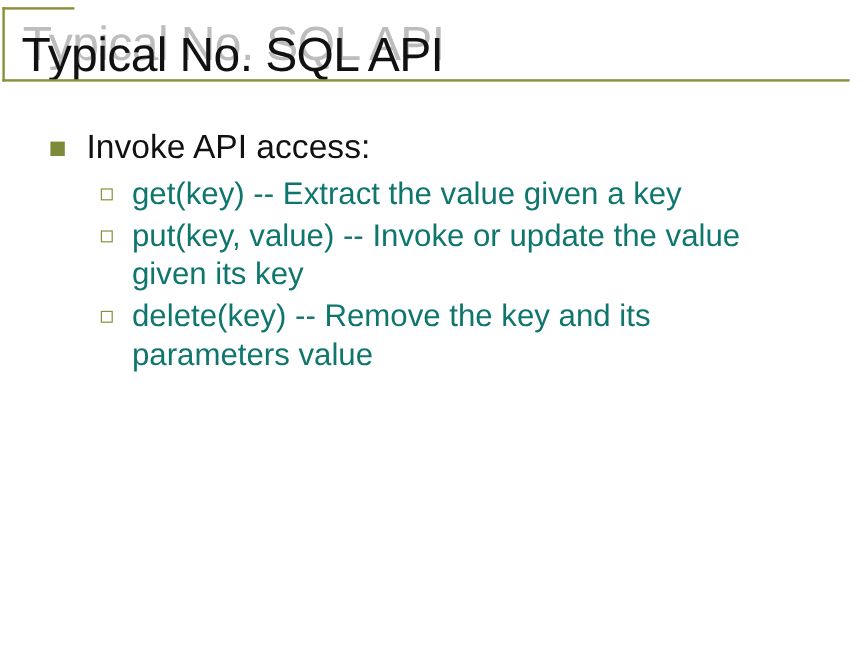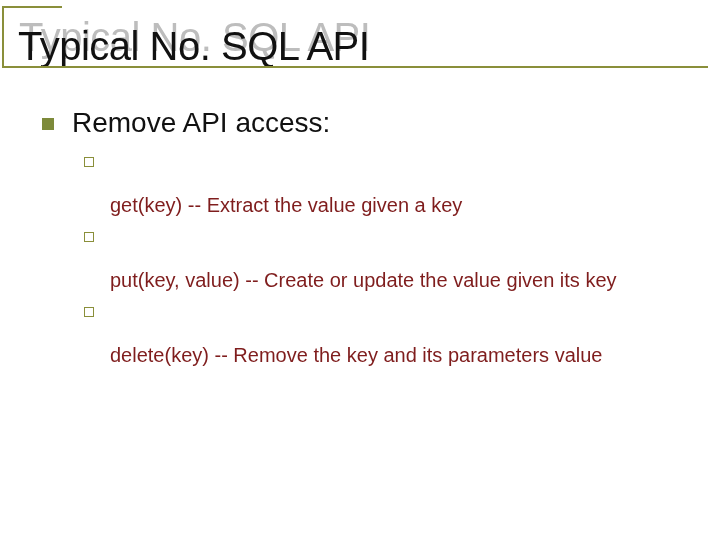--- a/index.html
+++ b/index.html
@@ -82,50 +82,49 @@
   }
   .lvl2-bullet {
     width: 10px;
     height: 10px;
     border: 1.5px solid #8a8f3a;
     margin-top: 12px;
     margin-right: 16px;
     flex-shrink: 0;
   }
   .lvl2-text {
-    font-size: 20px;
-    color: #7f1d1d;
+    font-size: 26px;
+    color: #0f766e;
     line-height: 1.25;
-    margin-top: 48px;
   }
 </style>
 </head>
 <body>
 
 <div class="rule-top"></div>
 <div class="rule-left"></div>
 
 <div class="title-wrap">
   <div class="title-shadow">Typical No. SQL API</div>
   <div class="title">Typical No. SQL API</div>
 </div>
 
 <div class="rule-bottom"></div>
 
 <div class="content">
   <div class="lvl1">
     <div class="lvl1-bullet"></div>
-    <div class="lvl1-text">Remove API access:</div>
+    <div class="lvl1-text">Invoke API access:</div>
   </div>
 
   <div class="lvl2">
     <div class="lvl2-bullet"></div>
     <div class="lvl2-text">get(key) -- Extract the value given a key</div>
   </div>
   <div class="lvl2">
     <div class="lvl2-bullet"></div>
-    <div class="lvl2-text">put(key, value) -- Create or update the value given its key</div>
+    <div class="lvl2-text">put(key, value) -- Invoke or update the value given its key</div>
   </div>
   <div class="lvl2">
     <div class="lvl2-bullet"></div>
     <div class="lvl2-text">delete(key) -- Remove the key and its parameters value</div>
   </div>
 </div>
 
 </body></html>

